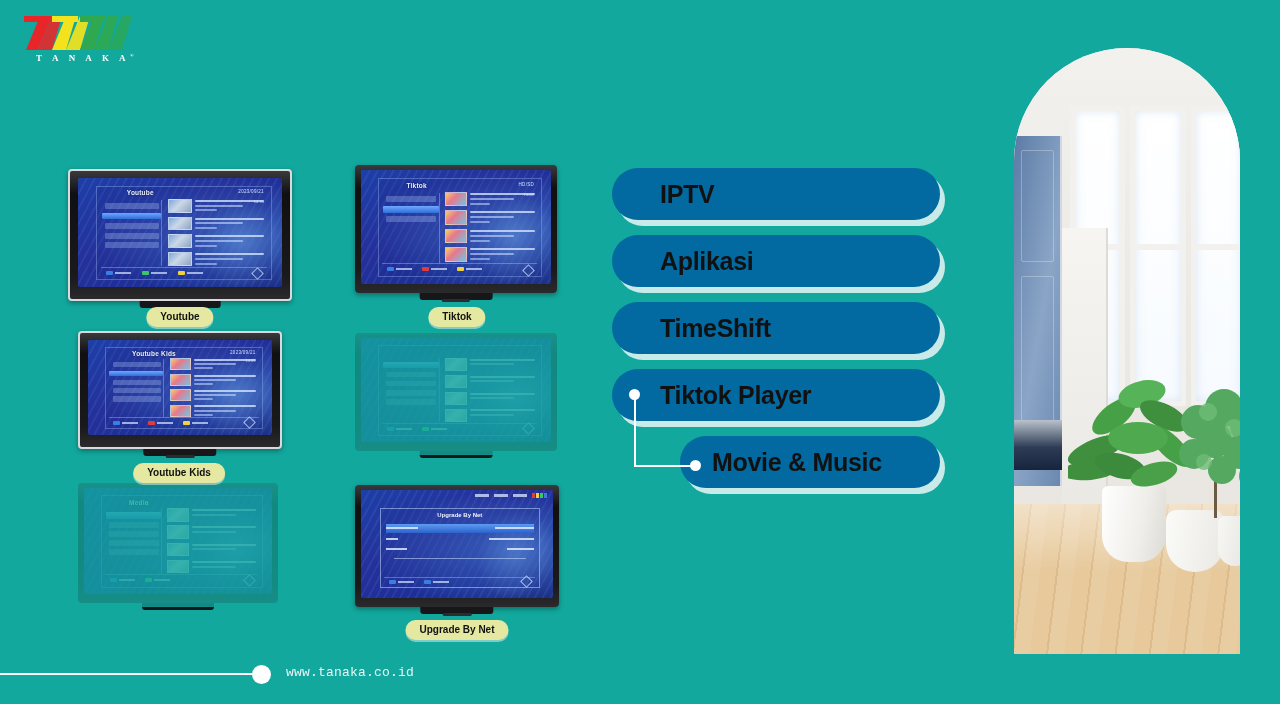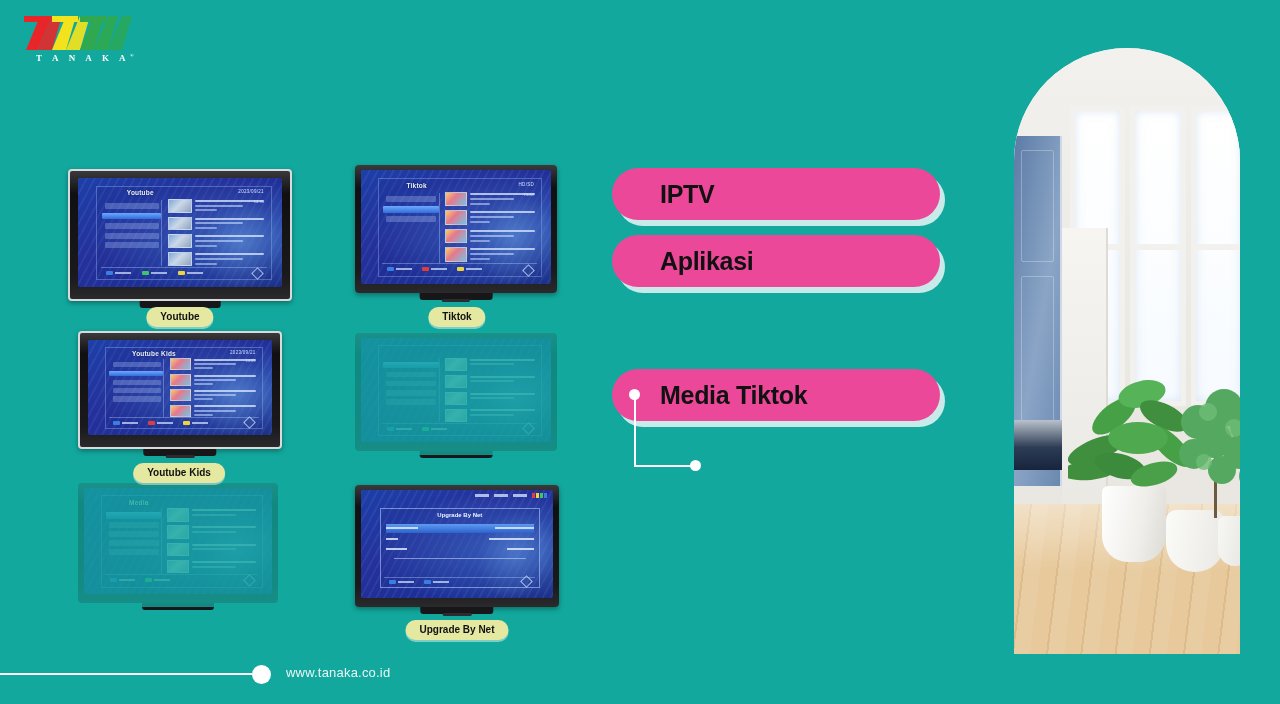--- a/index.html
+++ b/index.html
@@ -169,21 +169,21 @@
   }
   .cap0 { left:180px; top:307px; }
   .cap1 { left:457px; top:307px; }
   .cap2 { left:179px; top:463px; }
   .cap5 { left:457px; top:620px; }
 
   
   .features { position:absolute; left:612px; top:168px; width:340px; height:330px; }
   .pill {
     position:absolute; height:52px; border-radius:26px;
-    background:#ec4899;
+    background:#0369a1;
     display:flex; align-items:center;
     padding-left:48px;
     font-size:25px; font-weight:700; color:#111111;
     letter-spacing:-.3px;
     box-shadow:5px 6px 0 rgba(233,247,247,.85);
   }
   .pill.p0 { left:0;   top:0;   width:328px; }
   .pill.p1 { left:0;   top:67px;  width:328px; }
   .pill.p2 { left:0;   top:134px; width:328px; }
   .pill.p3 { left:0;   top:201px; width:328px; }
@@ -269,21 +269,21 @@
   
   .footer-line {
     position:absolute; left:0; top:673px; width:252px; height:2px; background:#ffffff;
   }
   .footer-dot {
     position:absolute; left:252px; top:665px; width:19px; height:19px;
     border-radius:50%; background:#ffffff;
   }
   .footer-url {
     position:absolute; left:286px; top:665px;
-    font-size:13px; color:#e9f6f5; letter-spacing:.2px;
+    font-size:13px; color:#e9f6f5; letter-spacing:.2px;font-family:Liberation Mono, monospace;
   }
 </style>
 </head>
 <body>
 
 <div class="slide">
 
   <div class="logo">
     <div class="logo-mark">
       <svg width="118" height="38" viewBox="0 0 118 38" xmlns="http://www.w3.org/2000/svg">
@@ -648,21 +648,23 @@
   </div>
 
   <div class="caption cap0">Youtube</div>
   <div class="caption cap1">Tiktok</div>
   <div class="caption cap2">Youtube Kids</div>
   <div class="caption cap5">Upgrade By Net</div>
 
   <div class="features">
     <div class="pill p0">IPTV</div>
     <div class="pill p1">Aplikasi</div>
-    <div class="pill p3">Media Tiktok</div>
+    <div class="pill p2">TimeShift</div>
+    <div class="pill p3">Tiktok Player</div>
+    <div class="pill p4">Movie &amp; Music</div>
 
     <div class="connector">
       <span class="cline-v"></span>
       <span class="cline-h"></span>
       <span class="cdot d1"></span>
       <span class="cdot d2"></span>
     </div>
   </div>
 
   <div class="photo">

